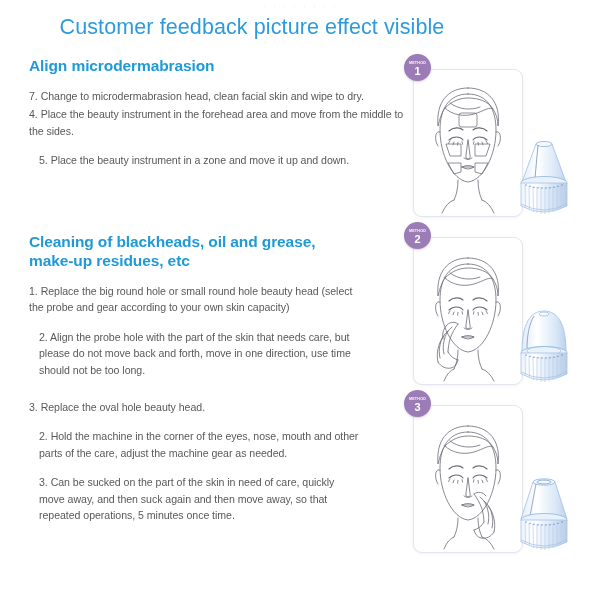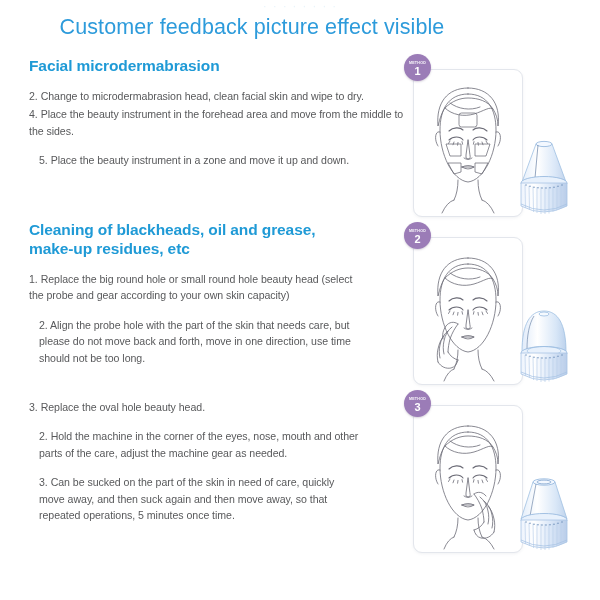--- a/index.html
+++ b/index.html
@@ -67,21 +67,21 @@
     color: #58595b;
     font-size: 10.6px;
     line-height: 16.4px;
     margin: 0 0 2px 0;
     letter-spacing: -0.05px;
   }
   .step.spaced { margin-top: 13px; margin-left: 10px; }
 
   
   .sec-1 { position: absolute; top: 0;   left: 0; width: 380px; }
-  .sec-2 { position: absolute; top: 164px; left: 0; width: 330px; }
+  .sec-2 { position: absolute; top: 176px; left: 0; width: 330px; }
   .sec-3 { position: absolute; top: 343px; left: 0; width: 330px; }
 
   
   .panel {
     position: absolute;
     width: 190px;
     height: 165px;
   }
   .panel-1 { left: 408px; top: 60px; }
   .panel-2 { left: 408px; top: 228px; }
@@ -142,23 +142,23 @@
 </head>
 <body>
 
 <div class="top-sliver">· · · · · · · ·</div>
 
 <div class="page-title">Customer feedback picture effect visible</div>
 
 <div class="text-col">
 
   <div class="section sec-1">
-    <div class="section-heading">Facial microdermabrasion</div>
+    <div class="section-heading">Align microdermabrasion</div>
     <div class="section-body">
-      <p class="step">2. Change to microdermabrasion head, clean facial skin and wipe to dry.</p>
+      <p class="step">7. Change to microdermabrasion head, clean facial skin and wipe to dry.</p>
       <p class="step">4. Place the beauty instrument in the forehead area and move from the middle to the sides.</p>
       <p class="step spaced">5. Place the beauty instrument in a zone and move it up and down.</p>
     </div>
   </div>
 
   <div class="section sec-2">
     <div class="section-heading">Cleaning of blackheads, oil and grease, make-up residues, etc</div>
     <div class="section-body">
       <p class="step">1. Replace the big round hole or small round hole beauty head (select the probe and gear according to your own skin capacity)</p>
       <p class="step spaced">2. Align the probe hole with the part of the skin that needs care, but please do not move back and forth, move in one direction, use time should not be too long.</p>

